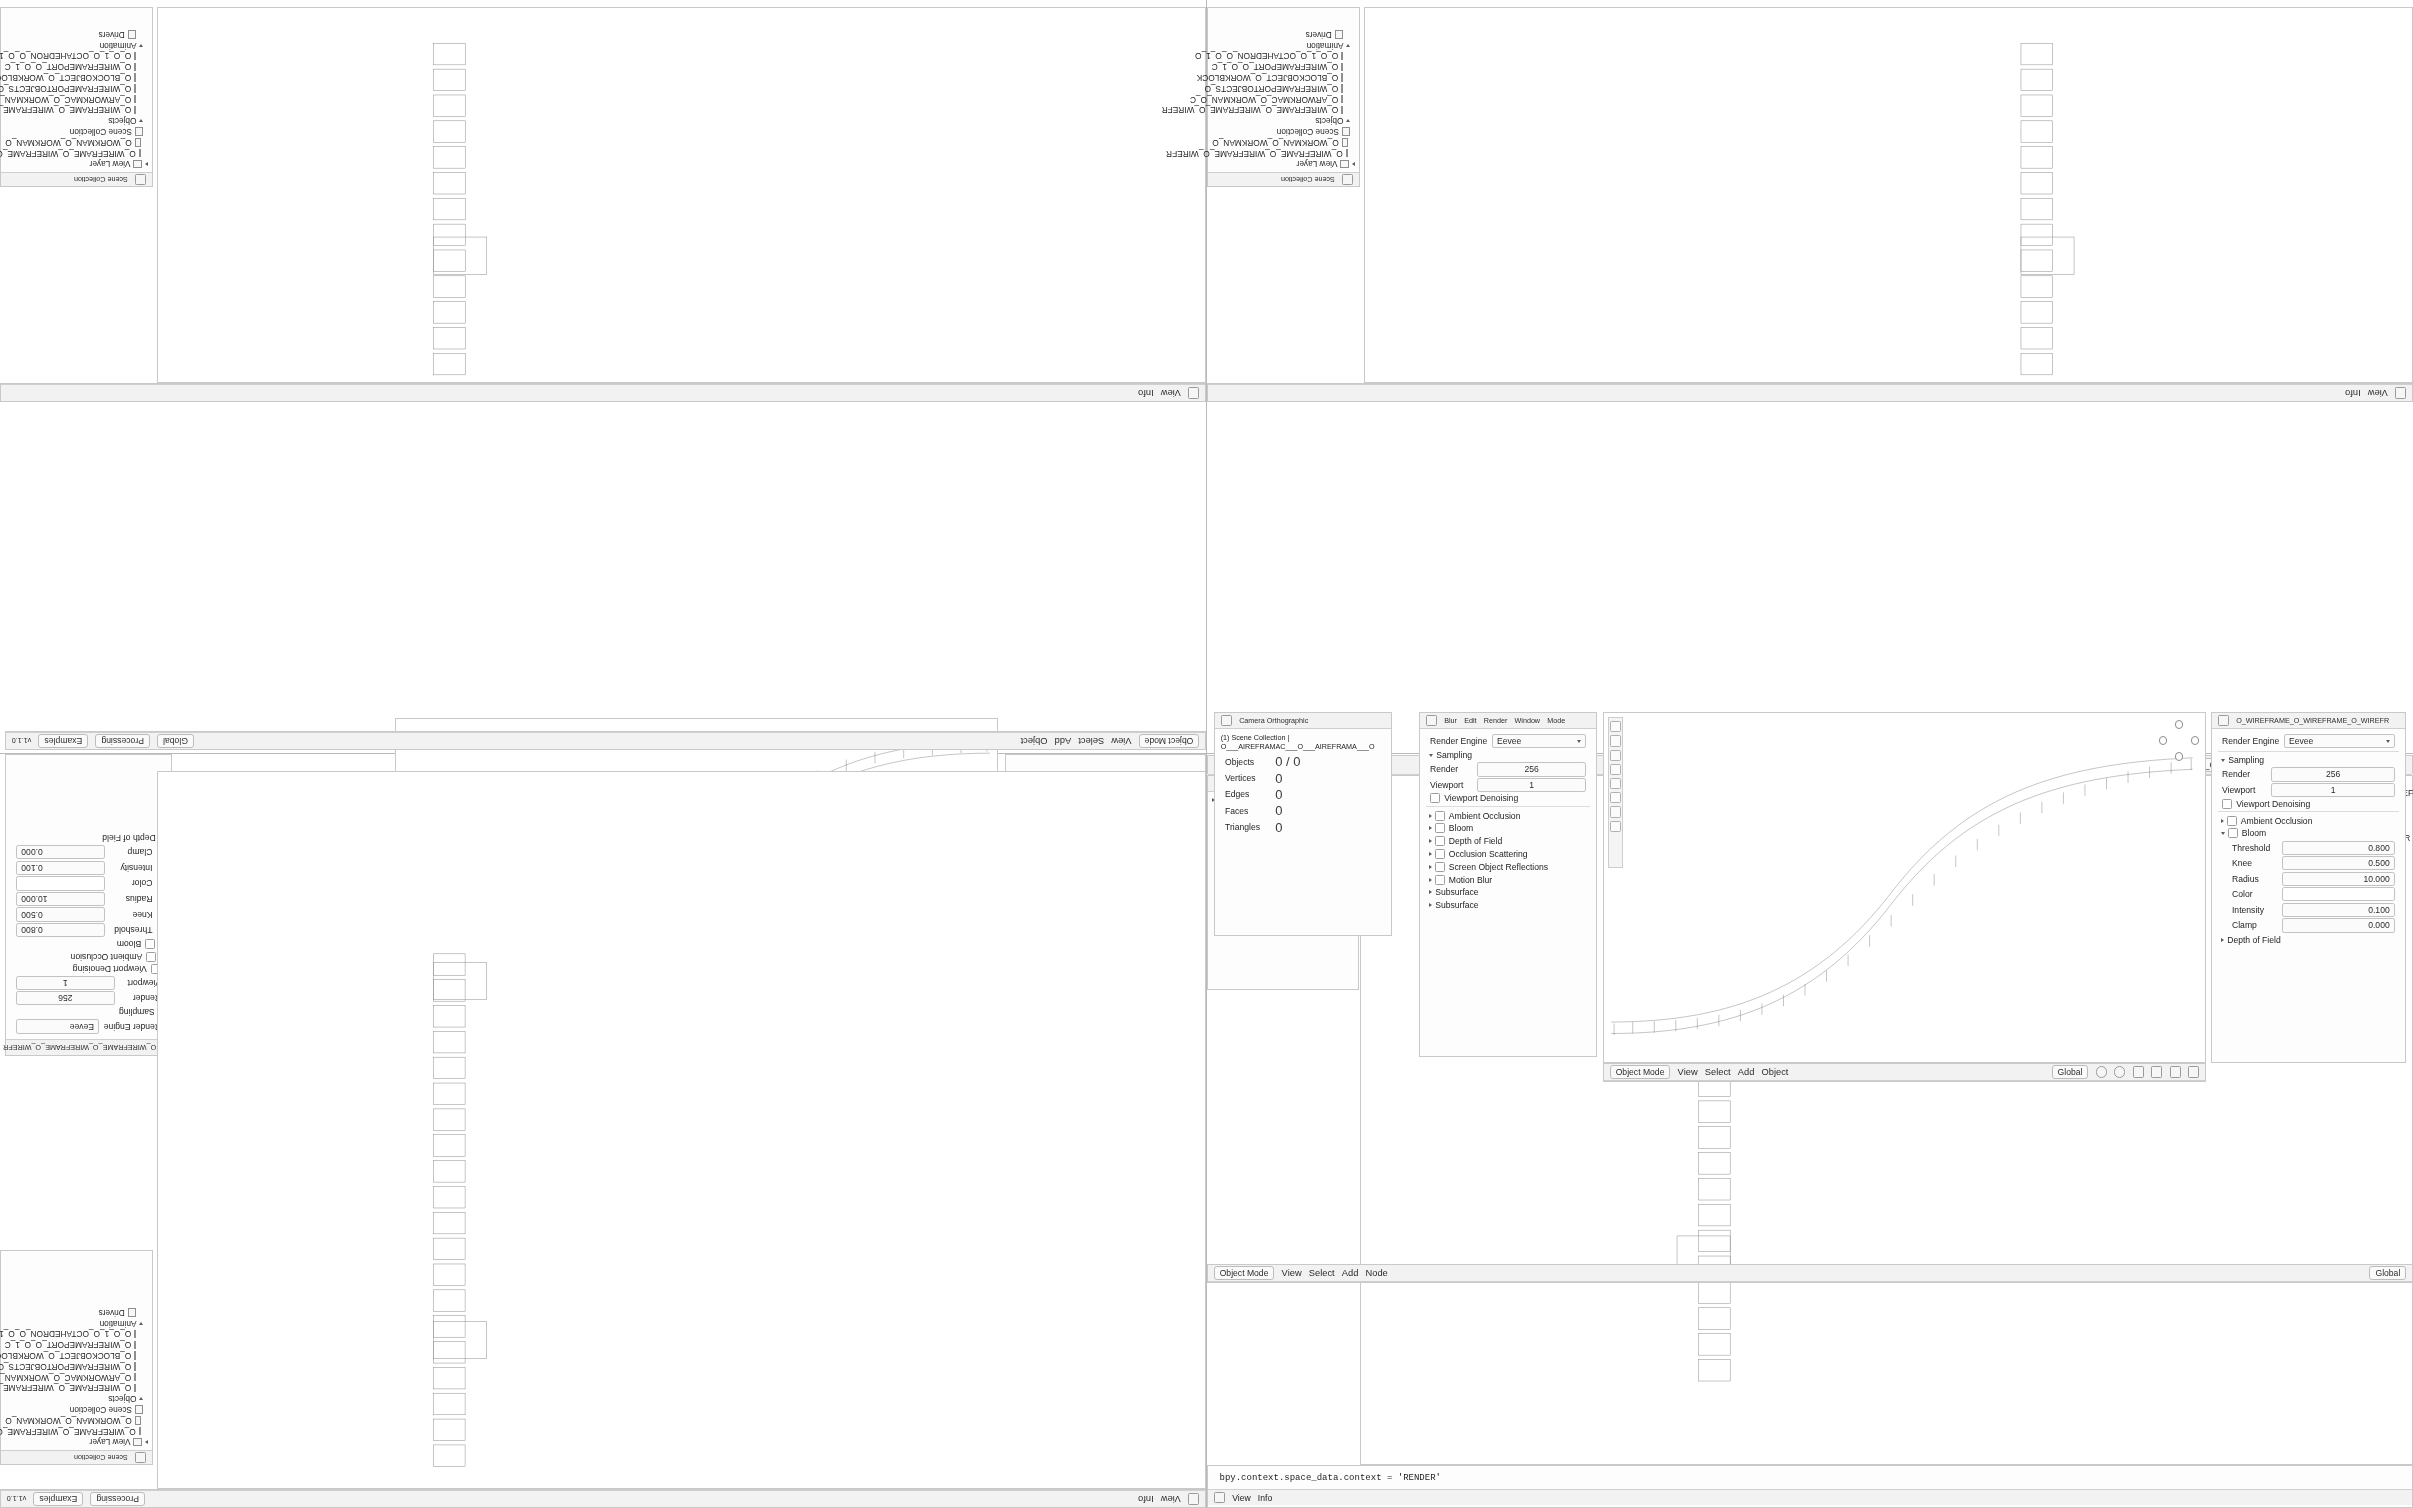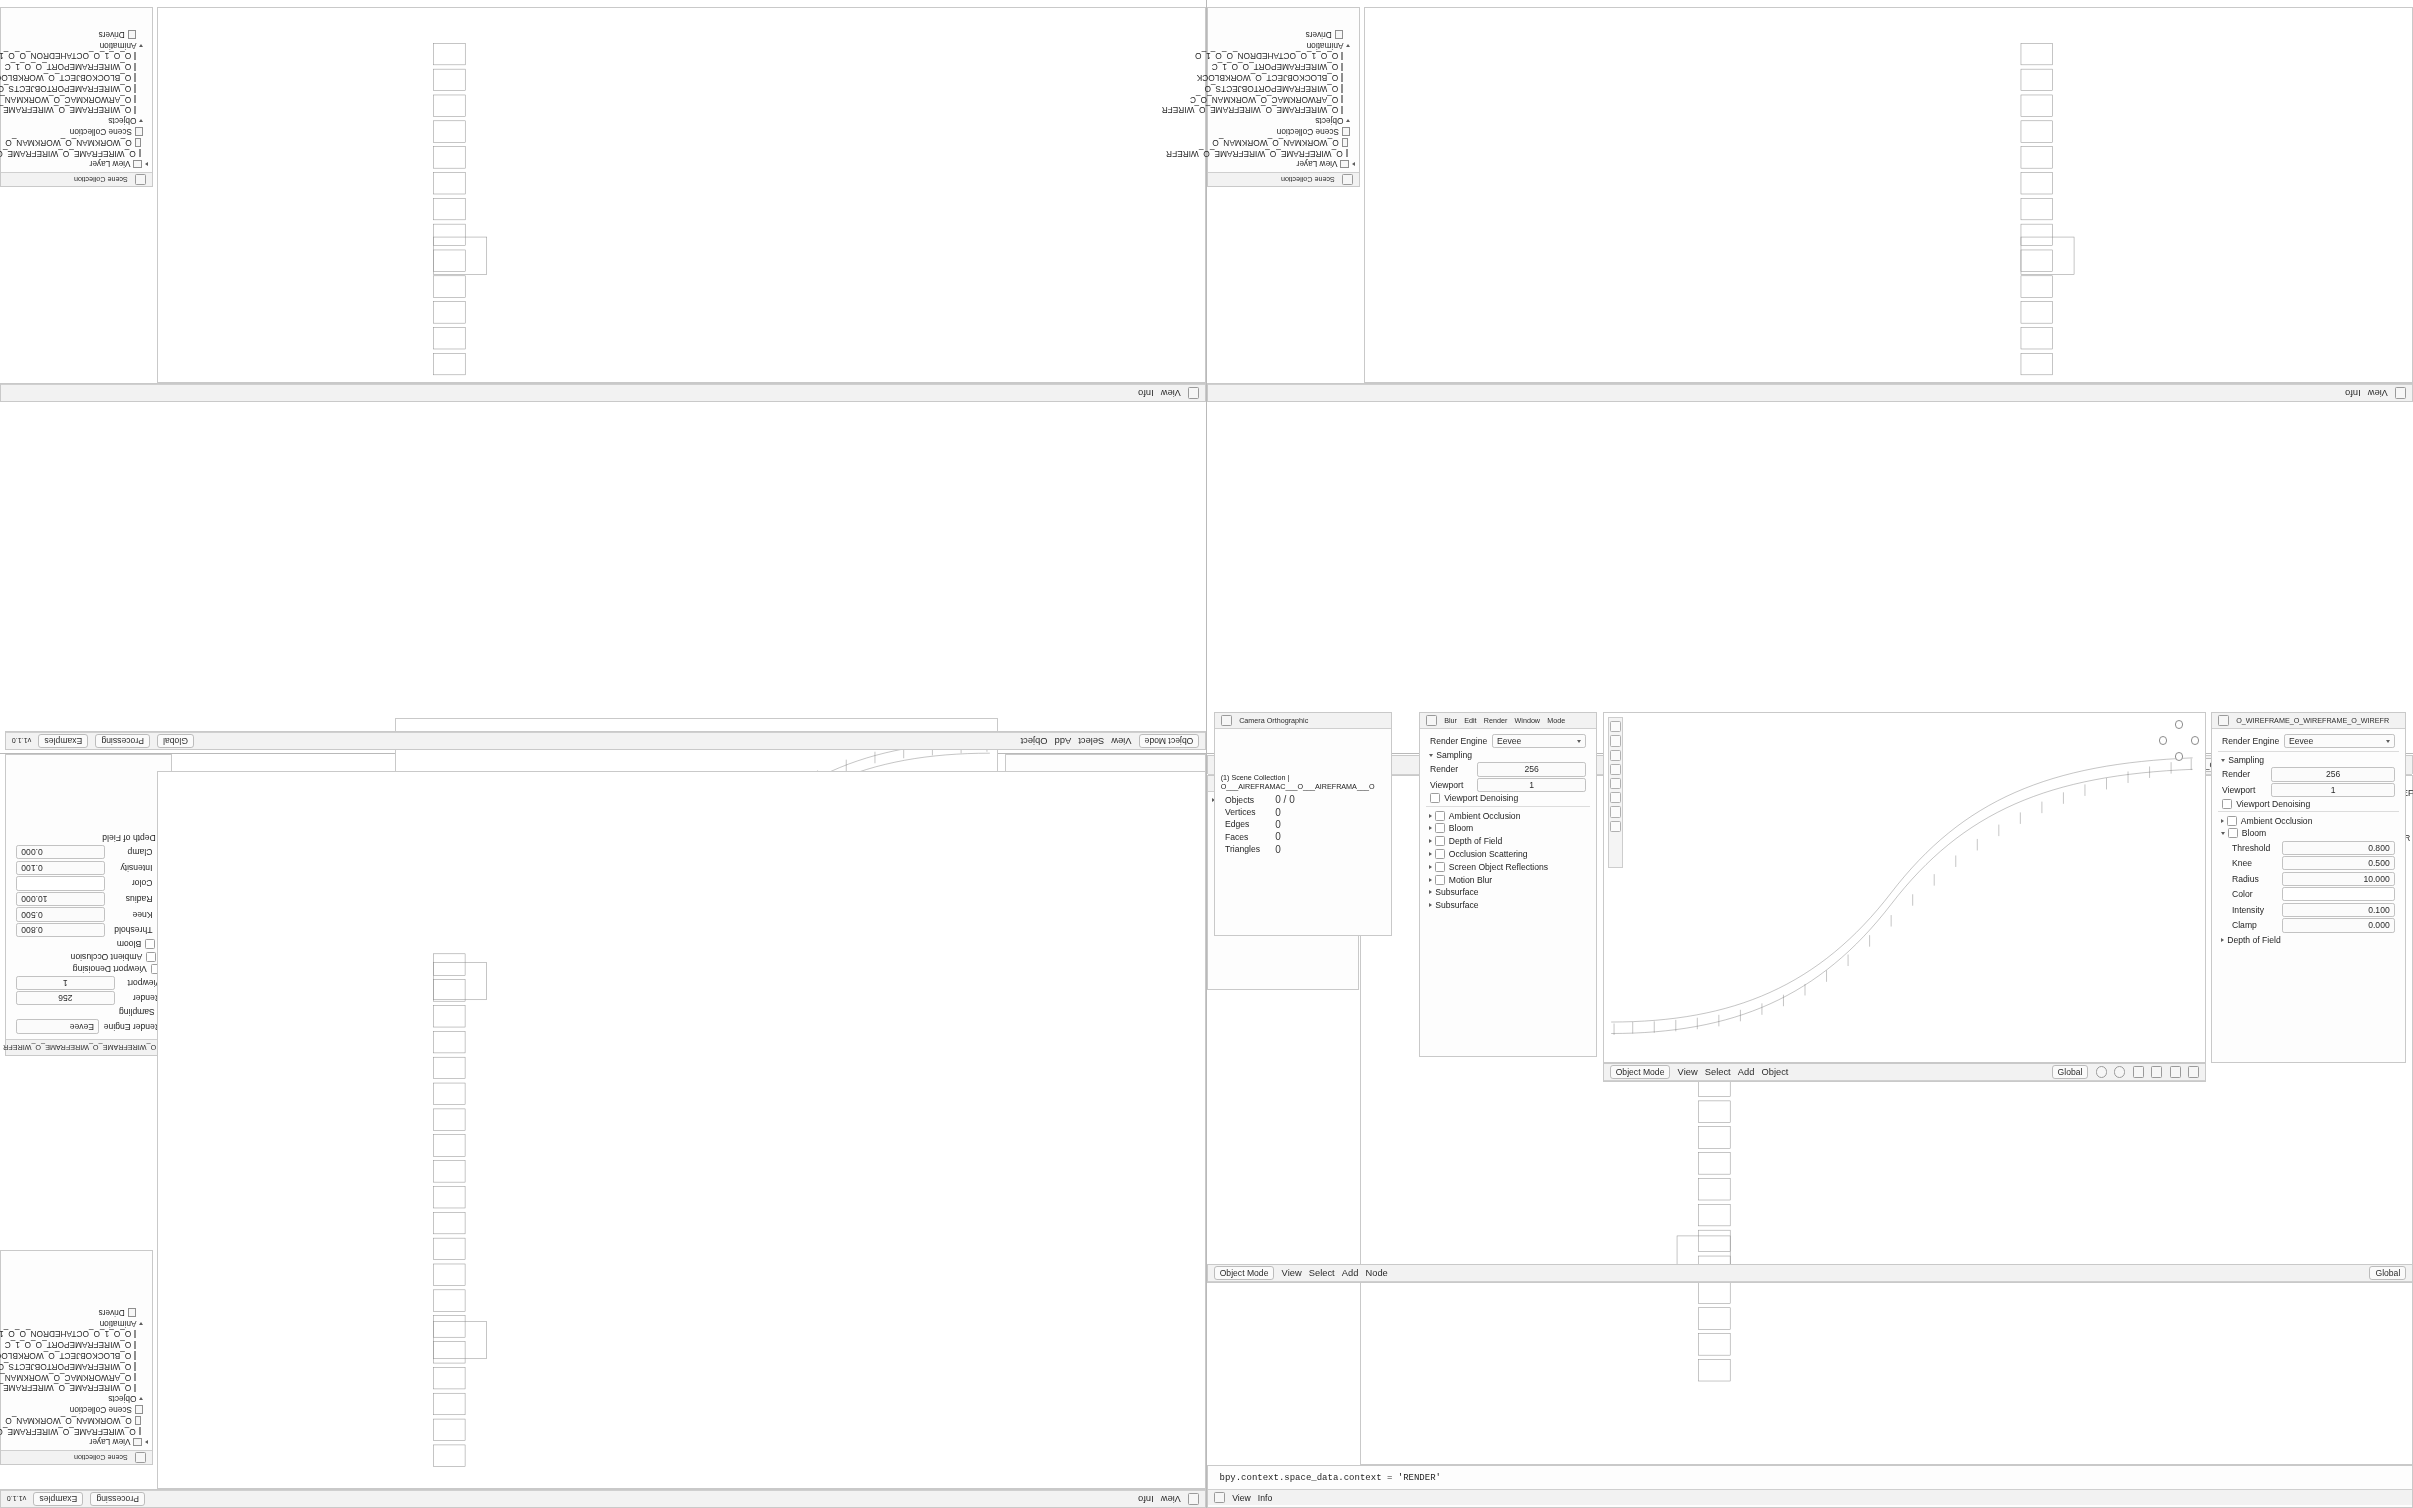--- a/index.html
+++ b/index.html
@@ -8,21 +8,21 @@
 
   
   .panel{position:absolute;background:#fdfdfd;border:0.7px solid #c9c9c9;box-sizing:border-box;}
   .hdr{height:18.7px;background:#f2f2f2;border-bottom:0.7px solid #cfcfcf;display:flex;align-items:center;gap:7.2px;padding:0 5.7px;font-size:9.3px;color:#2b2b2b;box-sizing:border-box;}
   .hdr .mi{white-space:nowrap;}
   .pill{border:0.7px solid #bcbcbc;background:#fafafa;border-radius:2.9px;padding:0.7px 5px;font-size:8.6px;white-space:nowrap;}
   .icon{display:inline-block;width:9.3px;height:9.3px;border:0.7px solid #9a9a9a;border-radius:1.4px;background:#f6f6f6;}
   .icon.dot{border-radius:50%;}
   .row{display:flex;align-items:center;gap:4.3px;font-size:8.6px;padding:0.7px 4.3px;white-space:nowrap;color:#242424;}
   .lbl{font-size:8.6px;color:#242424;white-space:nowrap;}
-  .val{font-size:10px;color:#3a3a3a;}
+  .val{font-size:13px;color:#3a3a3a;}
   .field{border:0.7px solid #c2c2c2;background:#fbfbfb;border-radius:2.2px;height:12.2px;display:flex;align-items:center;justify-content:space-between;padding:0 4.3px;font-size:8.6px;color:#2c2c2c;}
   .sec{display:flex;align-items:center;gap:3.6px;font-size:8.6px;padding:1.4px 2.9px;color:#232323;}
   .chk{width:8px;height:8px;border:0.7px solid #9d9d9d;background:#fff;border-radius:1.4px;display:inline-block;}
   .caret{width:0;height:0;border-left:3.6px solid #5c5c5c;border-top:2.5px solid transparent;border-bottom:2.5px solid transparent;display:inline-block;}
   .caret.down{border-left:2.9px solid transparent;border-right:2.9px solid transparent;border-top:3.6px solid #5c5c5c;border-bottom:none;}
   .tree{font-size:8.3px;line-height:10.8px;color:#1f1f1f;}
   .tnode{display:flex;align-items:center;gap:2.9px;height:10.8px;white-space:nowrap;}
   .tnode .sq{width:6.5px;height:6.5px;border:0.7px solid #8e8e8e;background:#f7f7f7;}
   .statusbar{height:16px;background:#f2f2f2;border-top:0.7px solid #cfcfcf;display:flex;align-items:center;gap:7.2px;padding:0 5.7px;font-size:8.6px;box-sizing:border-box;}
   .mono{font-family:"Liberation Mono",monospace;font-size:9px;color:#1d1d1d;}
@@ -417,21 +417,21 @@
             <span>Depth of Field</span>
           </div>
       </div>
     </div>
 
     <div class="panel" style="left:1214px;top:310px;width:178px;height:224px;">
       <div class="hdr" style="height:16px;">
         <span class="icon"></span>
         <span class="mini">Camera Orthographic</span>
       </div>
-      <div style="padding:3.6px 5.7px;margin-top:40px;">
+      <div style="padding:3.6px 5.7px;">
         <div class="mini" style="margin-bottom:2.9px;">(1) Scene Collection | O___AIREFRAMAC___O___AIREFRAMA___O</div>
         <div class="row">
             <span class="lbl" style="width:46px">Objects</span>
             <span class="val">0 / 0</span>
           </div>
         <div class="row">
             <span class="lbl" style="width:46px">Vertices</span>
             <span class="val">0</span>
           </div>
         <div class="row">

